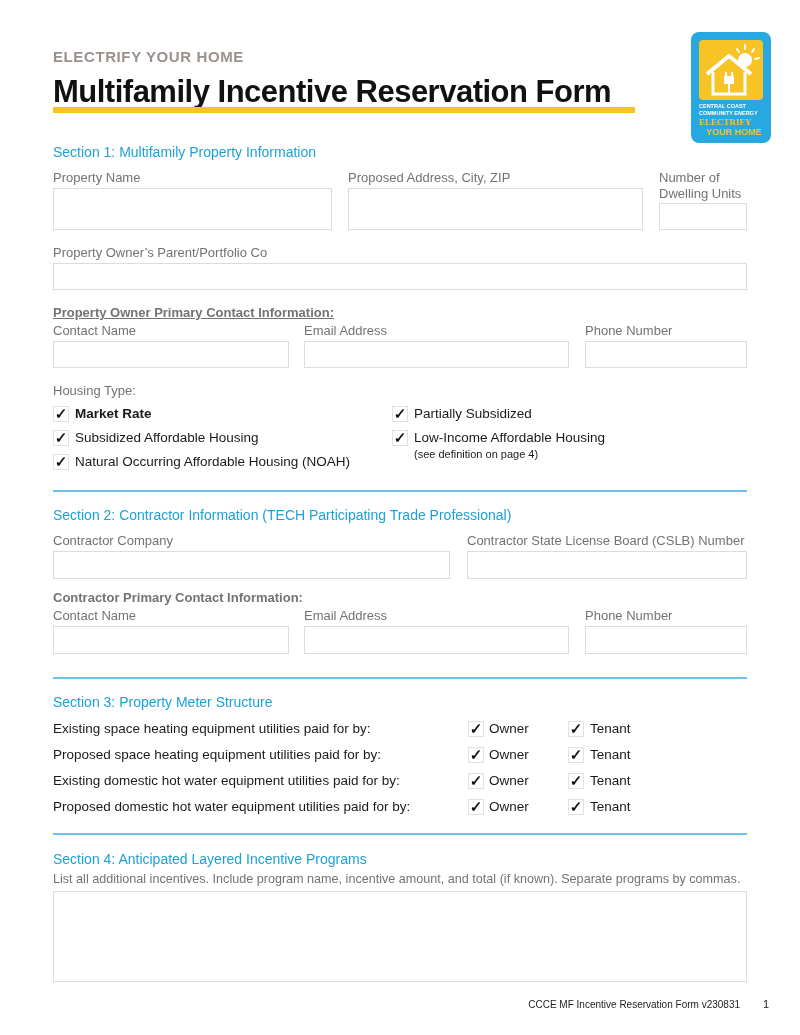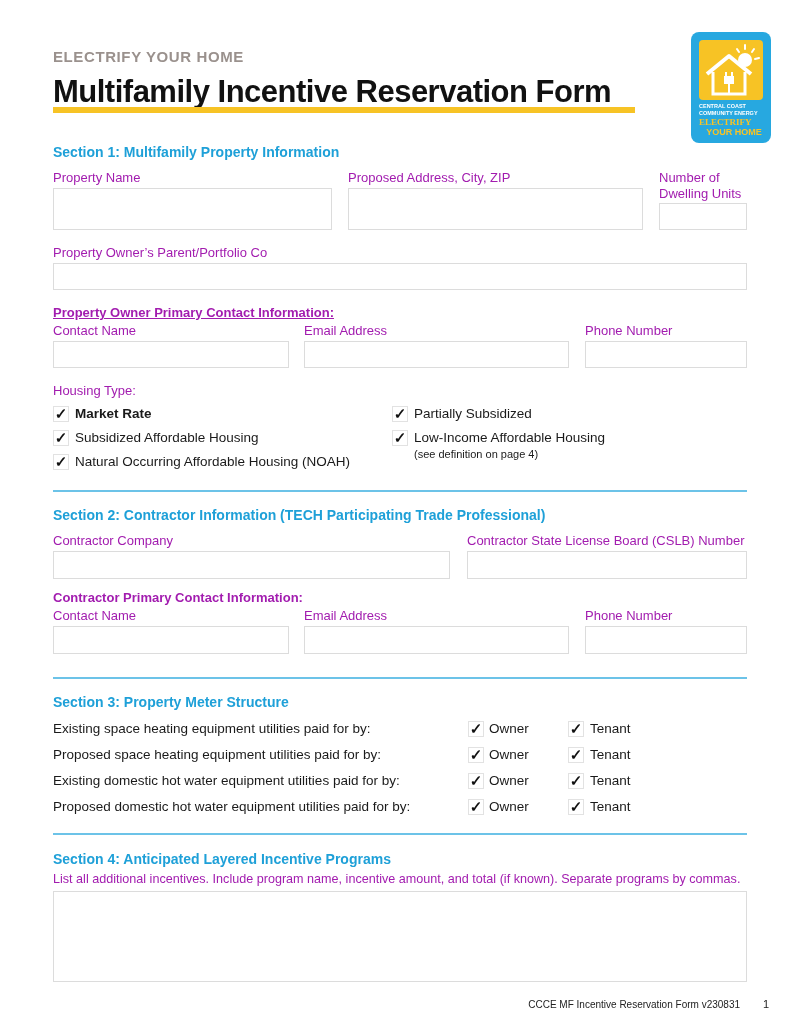--- a/index.html
+++ b/index.html
@@ -9,22 +9,22 @@
   .eyebrow { left: 53px; top: 48px; font-size: 15px; font-weight: bold; letter-spacing: 0.6px; color: #9a918d; }
   .title { left: 53px; top: 74px; font-size: 31px; font-weight: bold; color: #111; letter-spacing: -0.5px; white-space: nowrap; }
   .title-underline { left: 53px; top: 107px; width: 582px; height: 6px; background: #f7c325; }
   .logo { left: 691px; top: 32px; width: 80px; height: 111px; background: #27a8e0; border-radius: 8px; }
   .logo-inner { position: absolute; left: 8px; top: 8px; width: 64px; height: 60px; background: #f7c325; border-radius: 4px; }
   .logo-txt { position: absolute; left: 8px; width: 70px; font-weight: bold; line-height: 1; }
   .logo-t1 { top: 72px; font-size: 5.5px; color: #fff; }
   .logo-t2 { top: 79px; font-size: 5.5px; color: #fff; }
   .logo-t3 { top: 86px; font-size: 9px; color: #f7c325; font-family: Liberation Serif, serif; }
   .logo-t4 { top: 96px; font-size: 9px; color: #f7c325; text-align: center; }
-  .section-title { font-size: 14px; font-weight: bold; color: #1ea0d8; white-space: nowrap; }
-  .label { font-size: 13px; color: #a21caf; white-space: nowrap; }
+  .section-title { font-size: 14px; font-weight: normal; color: #1ea0d8; white-space: nowrap; }
+  .label { font-size: 13px; color: #737373; white-space: nowrap; }
   .label.bold { font-weight: bold; }
   .small { font-size: 11px; color: #1a1a1a; white-space: nowrap; }
   .field { border: 1px solid #dcdcdc; background: #fff; font-family: "Liberation Sans", sans-serif; font-size: 13px; padding: 4px; outline: none; }
   textarea.field { resize: none; }
   .divider { left: 53px; width: 694px; height: 2px; background: #6cc3e8; }
   .cb { width: 16px; height: 16px; border: 1px solid #e2e2e2; display: flex; align-items: flex-end; justify-content: center; font-size: 15px; line-height: 15px; color: #111; cursor: pointer; font-weight: bold; }
   .row-text { font-size: 13.5px; color: #1a1a1a; white-space: nowrap; }
   .footer { right: 60px; top: 999px; font-size: 10px; color: #222; }
   .pagenum { left: 763px; top: 998px; font-size: 11px; color: #222; }
 </style>

